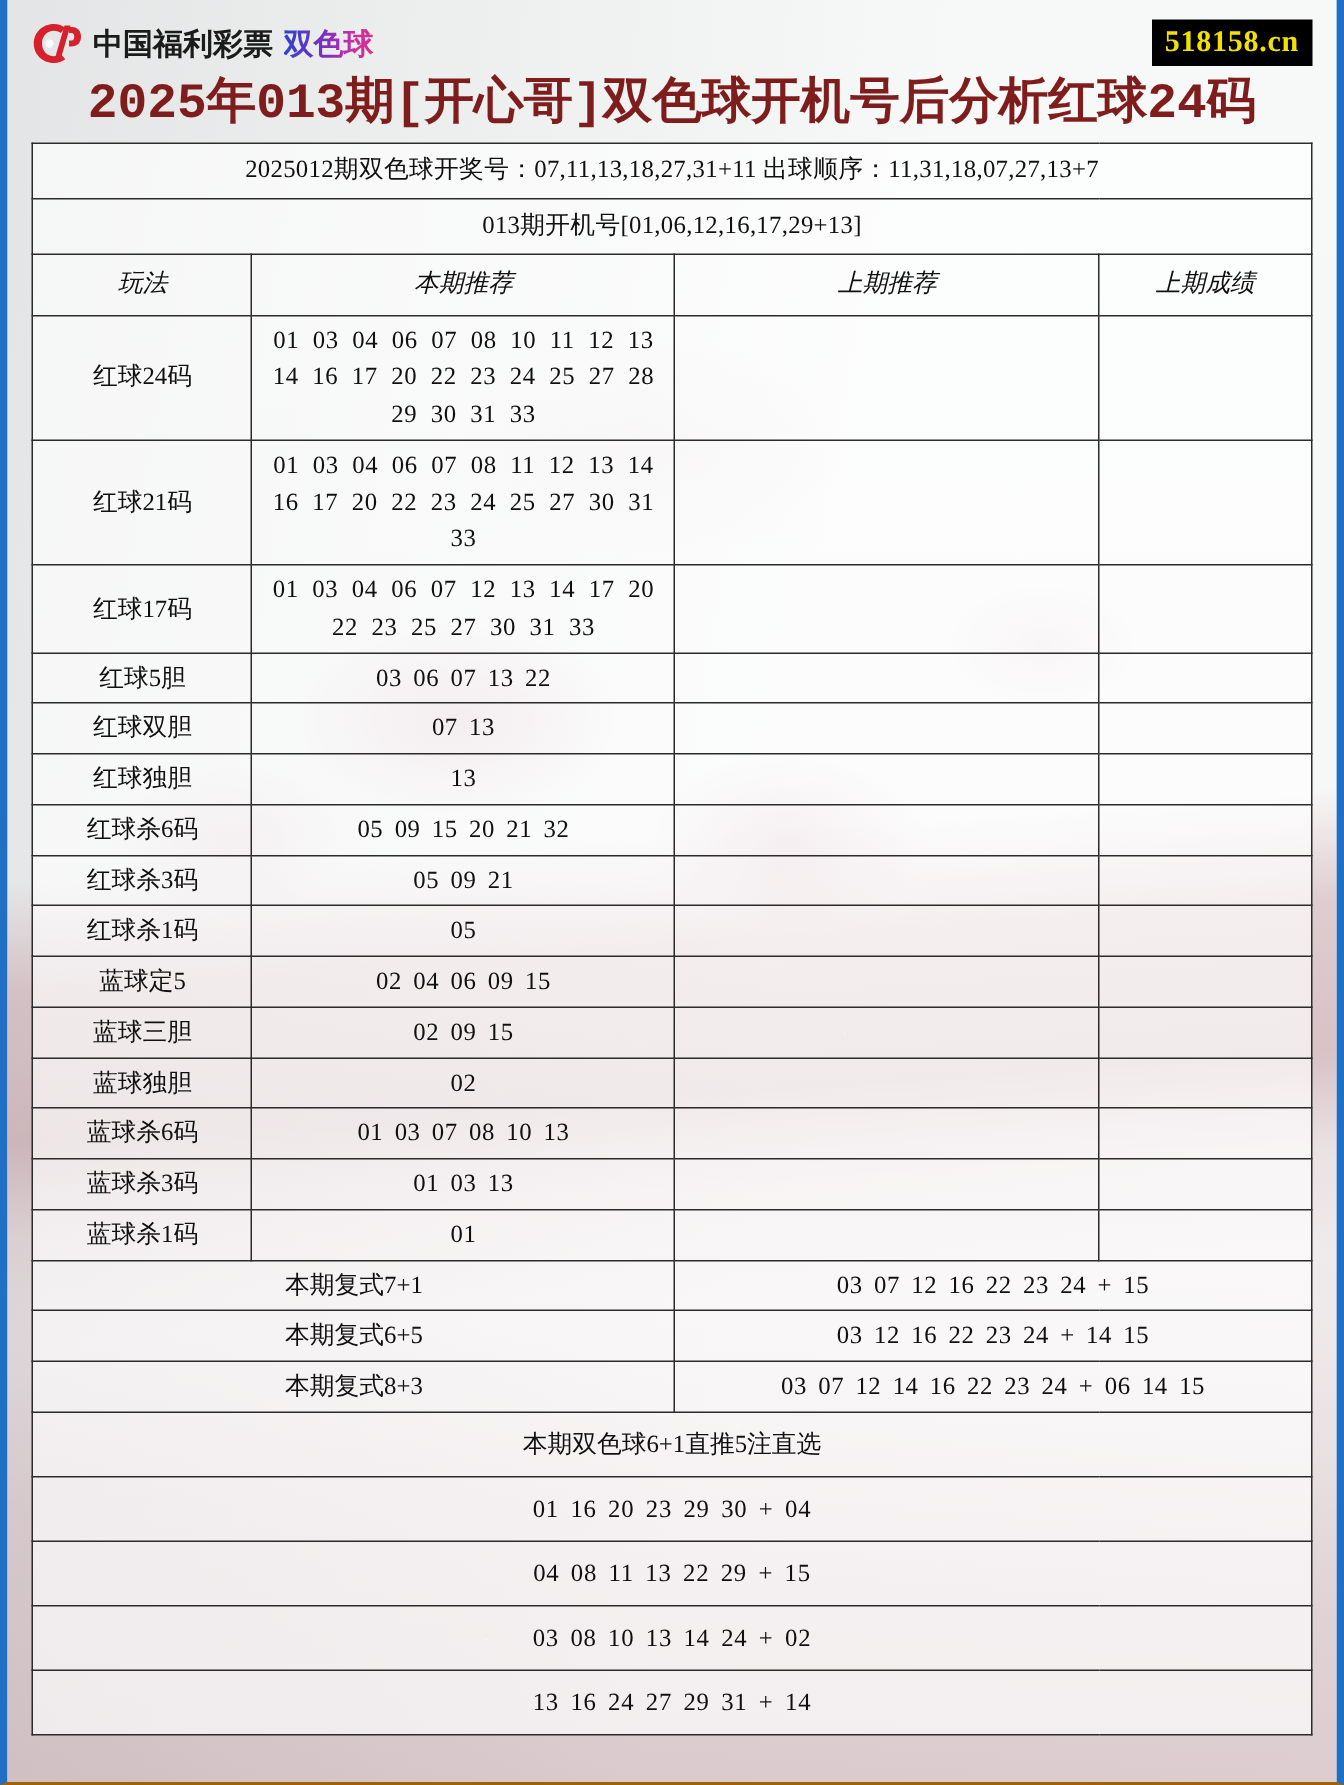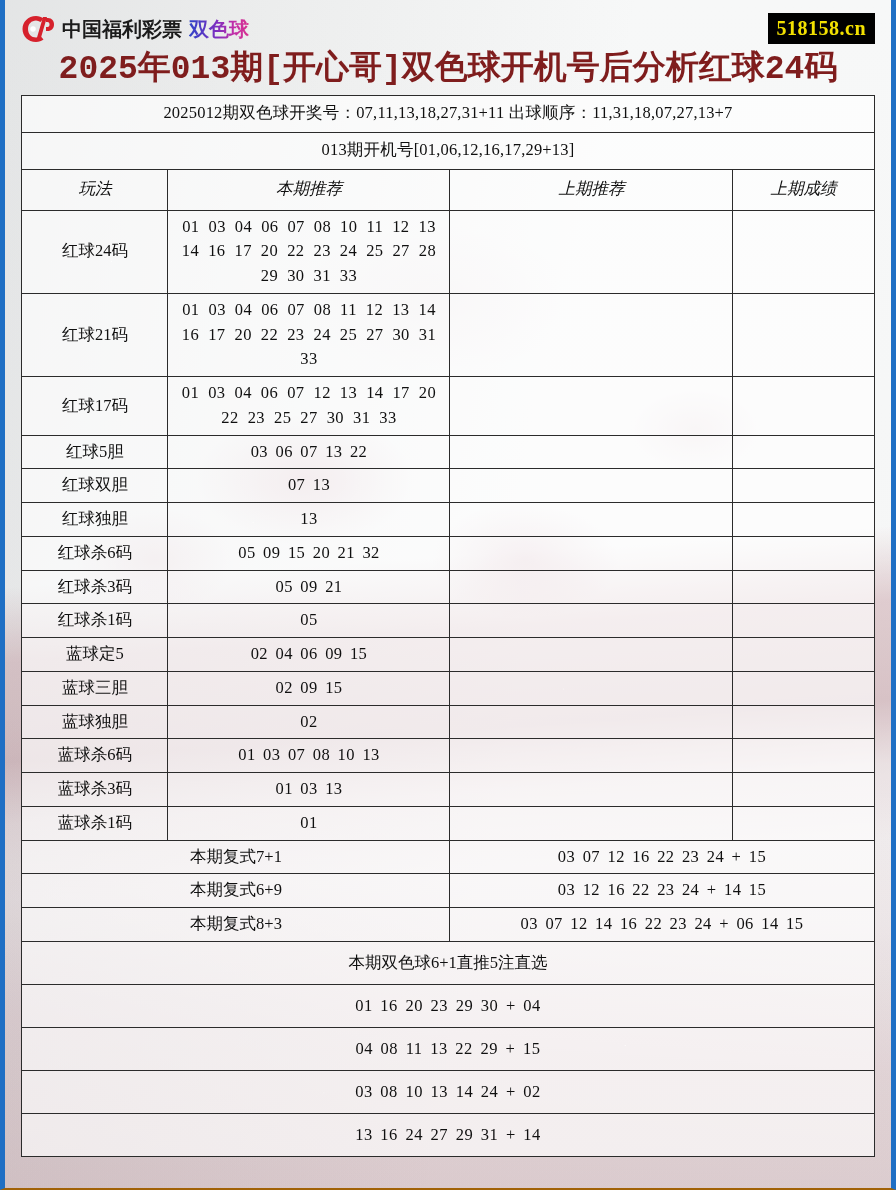--- a/index.html
+++ b/index.html
@@ -327,21 +327,21 @@
             <td class="play-name">蓝球杀1码</td>
             <td class="nums">01</td>
             <td class="empty-cell nums"></td>
             <td class="empty-cell nums"></td>
           </tr>
           <tr>
             <td colspan="2" class="fushi-label">本期复式7+1</td>
             <td colspan="2" class="nums">03 07 12 16 22 23 24 + 15</td>
           </tr>
           <tr>
-            <td colspan="2" class="fushi-label">本期复式6+9</td>
+            <td colspan="2" class="fushi-label">本期复式6+5</td>
             <td colspan="2" class="nums">03 12 16 22 23 24 + 14 15</td>
           </tr>
           <tr>
             <td colspan="2" class="fushi-label">本期复式8+3</td>
             <td colspan="2" class="nums">03 07 12 14 16 22 23 24 + 06 14 15</td>
           </tr>
           <tr>
             <td colspan="4" class="section-head">本期双色球6+1直推5注直选</td>
           </tr>
           <tr>

